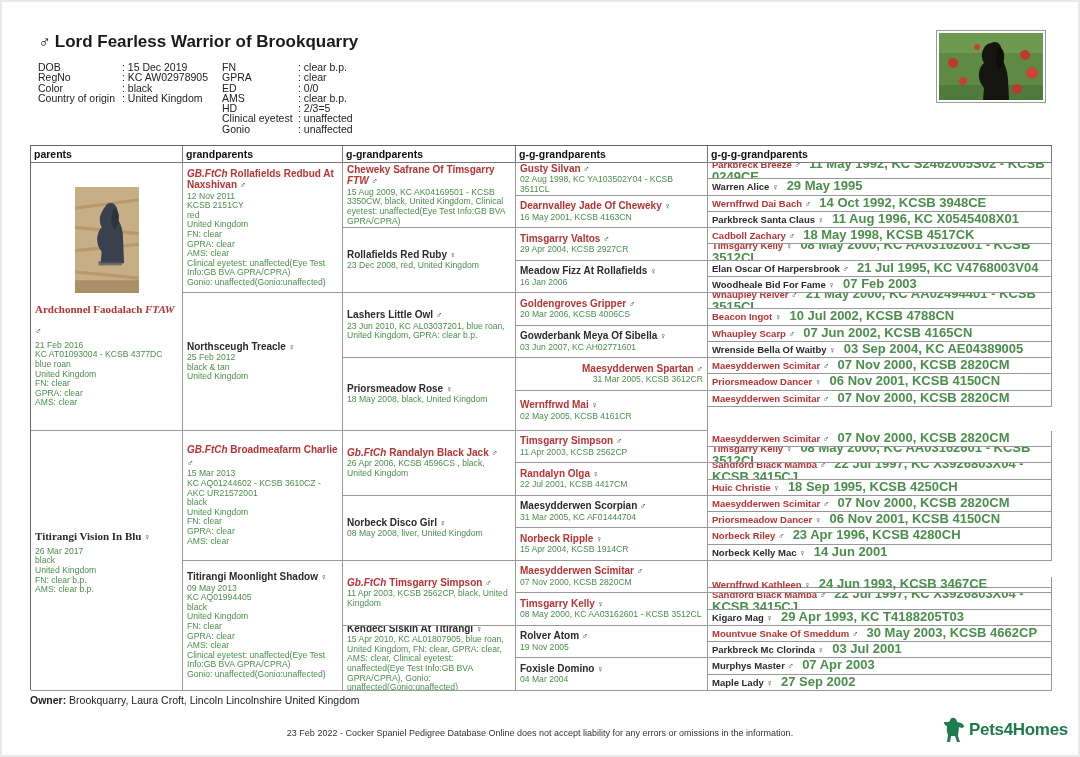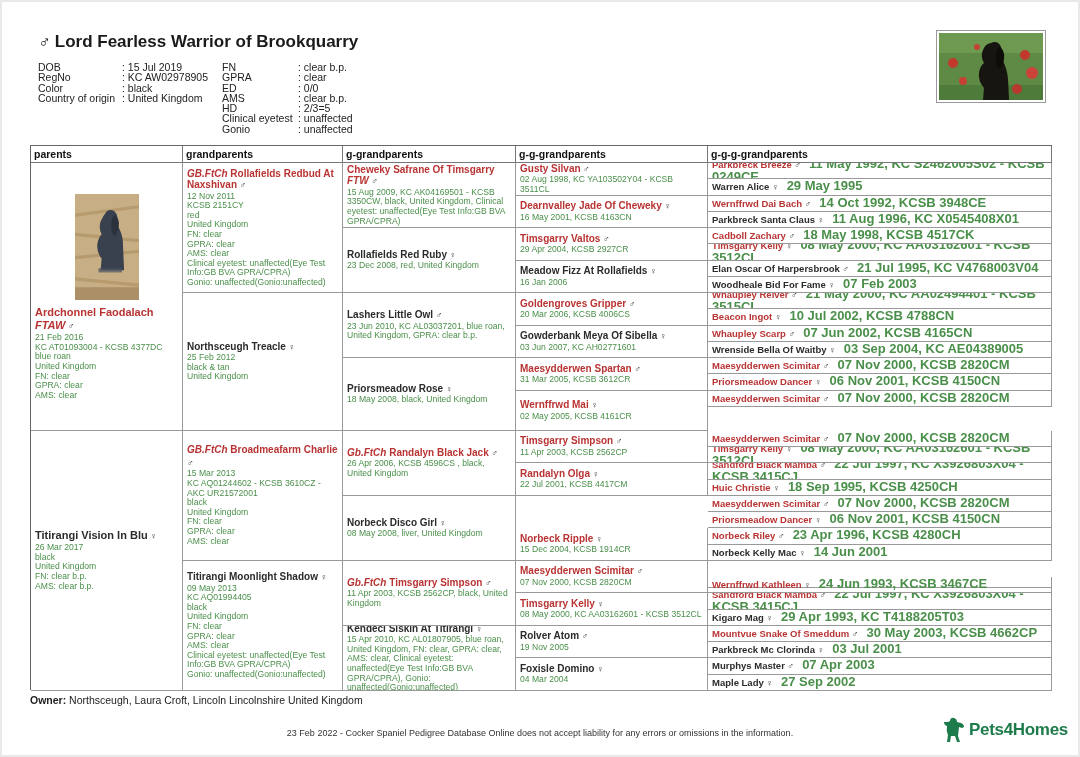--- a/index.html
+++ b/index.html
@@ -24,21 +24,21 @@
   .pedigree{position:absolute;left:30px;top:145px;width:1022px;height:545px;
             display:grid;box-sizing:border-box;
             grid-template-columns:152px 160px 173px 192px 1fr;
             grid-template-rows:17px repeat(15,16.25px) 24px repeat(16,16.25px);
             border-top:1px solid #666;border-left:1px solid #666;}
   .ped-header{border-right:1px solid #777;border-bottom:1px solid #777;
               font-size:10.5px;font-weight:bold;color:#111;padding:2px 3px;box-sizing:border-box;}
   .ped-cell{border-right:1px solid #999;border-bottom:1px solid #999;box-sizing:border-box;
             padding:1px 4px;display:flex;flex-direction:column;justify-content:center;overflow:hidden;}
   .dog-name{font-size:10px;font-weight:bold;line-height:11.5px;color:#222;}
-  .dog-name.big{font-size:11px;line-height:13px;}
+  .dog-name.big{font-size:11px;line-height:20px;font-family:Liberation Serif, serif;}
   .pfx,.sfx{font-style:italic;font-weight:bold;}
   .red{color:#b93333;}
   .blk{color:#2b2b2b;}
   .sex{color:#444;font-weight:normal;font-size:9px;}
   .det{font-size:8.6px;line-height:9.6px;color:#4a8f4a;}
   .det-inline{font-size:13px;font-weight:bold;color:#4a8f4a;margin-left:8px;}
   .mode-inline .dog-name{font-size:9.5px;line-height:11px;}
   .mode-para .det{margin-top:0;}
   .sire-photo{width:64px;height:106px;margin:2px auto 6px auto;flex:0 0 auto;}
   .sire-photo svg{display:block;width:100%;height:100%;}
@@ -56,21 +56,21 @@
 <div class="page">
 
   <div class="title">
     <span class="sym">♂</span><span>Lord Fearless Warrior of Brookquarry</span>
   </div>
 
   <div class="info">
     <div class="info-col left">
         <div class="info-row">
           <span class="lbl">DOB</span>
-          <span class="val">: 15 Jul 2019</span>
+          <span class="val">: 15 Dec 2019</span>
         </div>
         <div class="info-row">
           <span class="lbl">RegNo</span>
           <span class="val">: KC AW02978905</span>
         </div>
         <div class="info-row">
           <span class="lbl">Color</span>
           <span class="val">: black</span>
         </div>
         <div class="info-row">
@@ -250,39 +250,43 @@
         <div class="det">16 Jan 2006</div>
       </div>
       <div class="ped-cell mode-para" style="grid-area: 10 / 4 / span 2;">
         <div class="dog-name"><span class="red">Goldengroves Gripper</span><span class="sex"> ♂</span></div>
         <div class="det">20 Mar 2006, KCSB 4006CS</div>
       </div>
       <div class="ped-cell mode-para" style="grid-area: 12 / 4 / span 2;">
         <div class="dog-name"><span class="blk">Gowderbank Meya Of Sibella</span><span class="sex"> ♀</span></div>
         <div class="det">03 Jun 2007, KC AH02771601</div>
       </div>
-      <div class="ped-cell mode-para" style="grid-area: 14 / 4 / span 2;">
+      <div class="ped-cell mode-para" style="grid-area: 14 / 4 / span 2; text-align: right;">
         <div class="dog-name"><span class="red">Maesydderwen Spartan</span><span class="sex"> ♂</span></div>
         <div class="det">31 Mar 2005, KCSB 3612CR</div>
       </div>
       <div class="ped-cell mode-para" style="grid-area: 16 / 4 / span 2;">
         <div class="dog-name"><span class="red">Wernffrwd Mai</span><span class="sex"> ♀</span></div>
         <div class="det">02 May 2005, KCSB 4161CR</div>
       </div>
       <div class="ped-cell mode-para" style="grid-area: 18 / 4 / span 2;">
         <div class="dog-name"><span class="red">Timsgarry Simpson</span><span class="sex"> ♂</span></div>
         <div class="det">11 Apr 2003, KCSB 2562CP</div>
       </div>
       <div class="ped-cell mode-para" style="grid-area: 20 / 4 / span 2;">
         <div class="dog-name"><span class="red">Randalyn Olga</span><span class="sex"> ♀</span></div>
         <div class="det">22 Jul 2001, KCSB 4417CM</div>
       </div>
+      <div class="ped-cell mode-para" style="grid-area: 22 / 4 / span 2;">
+        <div class="dog-name"><span class="blk">Maesydderwen Scorpian</span><span class="sex"> ♂</span></div>
+        <div class="det">31 Mar 2005, KC AF01444704</div>
+      </div>
       <div class="ped-cell mode-para" style="grid-area: 24 / 4 / span 2;">
         <div class="dog-name"><span class="red">Norbeck Ripple</span><span class="sex"> ♀</span></div>
-        <div class="det">15 Dec 2004, KCSB 1914CR</div>
+        <div class="det">15 Apr 2004, KCSB 1914CR</div>
       </div>
       <div class="ped-cell mode-para" style="grid-area: 26 / 4 / span 2;">
         <div class="dog-name"><span class="red">Maesydderwen Scimitar</span><span class="sex"> ♂</span></div>
         <div class="det">07 Nov 2000, KCSB 2820CM</div>
       </div>
       <div class="ped-cell mode-para" style="grid-area: 28 / 4 / span 2;">
         <div class="dog-name"><span class="red">Timsgarry Kelly</span><span class="sex"> ♀</span></div>
         <div class="det">08 May 2000, KC AA03162601 - KCSB 3512CL</div>
       </div>
       <div class="ped-cell mode-para" style="grid-area: 30 / 4 / span 2;">
@@ -384,21 +388,21 @@
       <div class="ped-cell mode-inline" style="grid-area: 32 / 5 / span 1;">
         <div class="dog-name"><span class="blk">Murphys Master</span><span class="sex"> ♂</span><span class="det-inline">07 Apr 2003</span></div>
       </div>
       <div class="ped-cell mode-inline" style="grid-area: 33 / 5 / span 1;">
         <div class="dog-name"><span class="blk">Maple Lady</span><span class="sex"> ♀</span><span class="det-inline">27 Sep 2002</span></div>
       </div>
     </div>
 
   <div class="owner-line">
     <span class="owner-lbl">Owner:</span>
-    <span>Northsceugh, Laura Croft, Lincoln Lincolnshire United Kingdom</span>
+    <span>Brookquarry, Laura Croft, Lincoln Lincolnshire United Kingdom</span>
   </div>
 
   <div class="footer-note">23 Feb 2022 - Cocker Spaniel Pedigree Database Online does not accept liability for any errors or omissions in the information.</div>
 
   <div class="brand">
     <svg width="22" height="26" viewBox="0 0 22 26">
       <path d="M6 4 q1 -4 4 -3 q3 1 3 4 l4 1 q3 1 3 4 l-2 1 l-3 -1 l-1 9 l2 6 l-3 0 l-2 -6 l-4 0 l-1 6 l-3 0 l1 -7 q-2 -4 -1 -9 q-3 -1 -3 -4 l3 0 q2 0 3 -1 z" fill="#1e7b4b"></path>
       <circle cx="9" cy="3.5" r="2.6" fill="#1e7b4b"></circle>
     </svg>
     <span class="brand-text">Pets4Homes</span>

